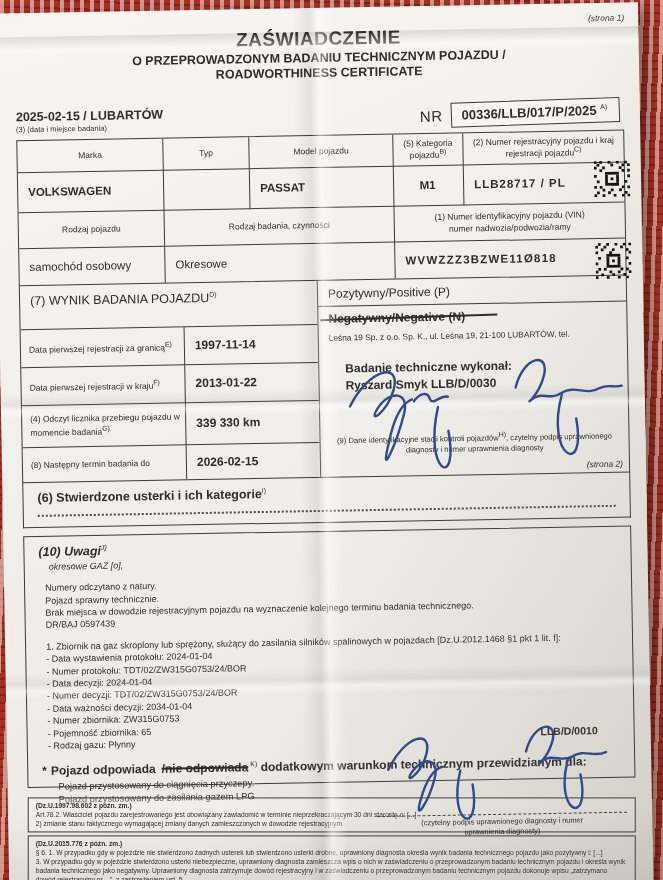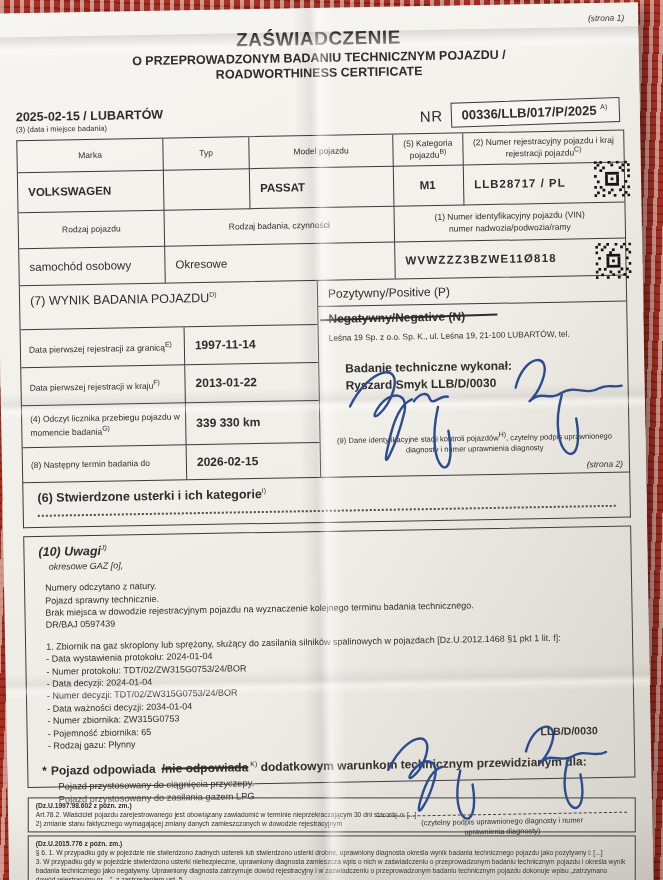--- a/index.html
+++ b/index.html
@@ -319,21 +319,21 @@
     <div class="conditions">
       <div class="cond-head">
         <span class="star">*</span><span>Pojazd odpowiada</span><span class="struck-bold">/nie odpowiada</span><sup>K)</sup> <span>dodatkowym warunkom technicznym przewidzianym dla:</span>
       </div>
       <div class="cond-items">
         <div>Pojazd przystosowany do ciągnięcia przyczepy.</div>
         <div>Pojazd przystosowany do zasilania gazem LPG</div>
       </div>
     </div>
     <div class="bottom-sig">
-      <div class="diag-no">LLB/D/0030</div>
+      <div class="diag-no">LLB/D/0010</div>
       <svg class="sig" width="250" height="110" viewBox="0 0 250 110">
         <path d="M12,50 C30,14 58,10 50,36 C44,56 26,66 36,52 C48,36 64,40 58,60 C52,82 36,106 44,80 C50,60 58,50 66,48"></path>
         <path d="M150,34 C158,4 184,2 176,26 C170,44 158,50 166,44 C176,36 184,46 196,40 C208,32 218,42 230,36"></path>
         <path d="M192,42 C176,96 214,112 204,58"></path>
         <path d="M84,52 C70,106 104,120 96,66"></path>
       </svg>
       <div class="sig-caption">
         <div>(czytelny podpis uprawnionego diagnosty i numer</div>
         <div>uprawnienia diagnosty)</div>
       </div>

